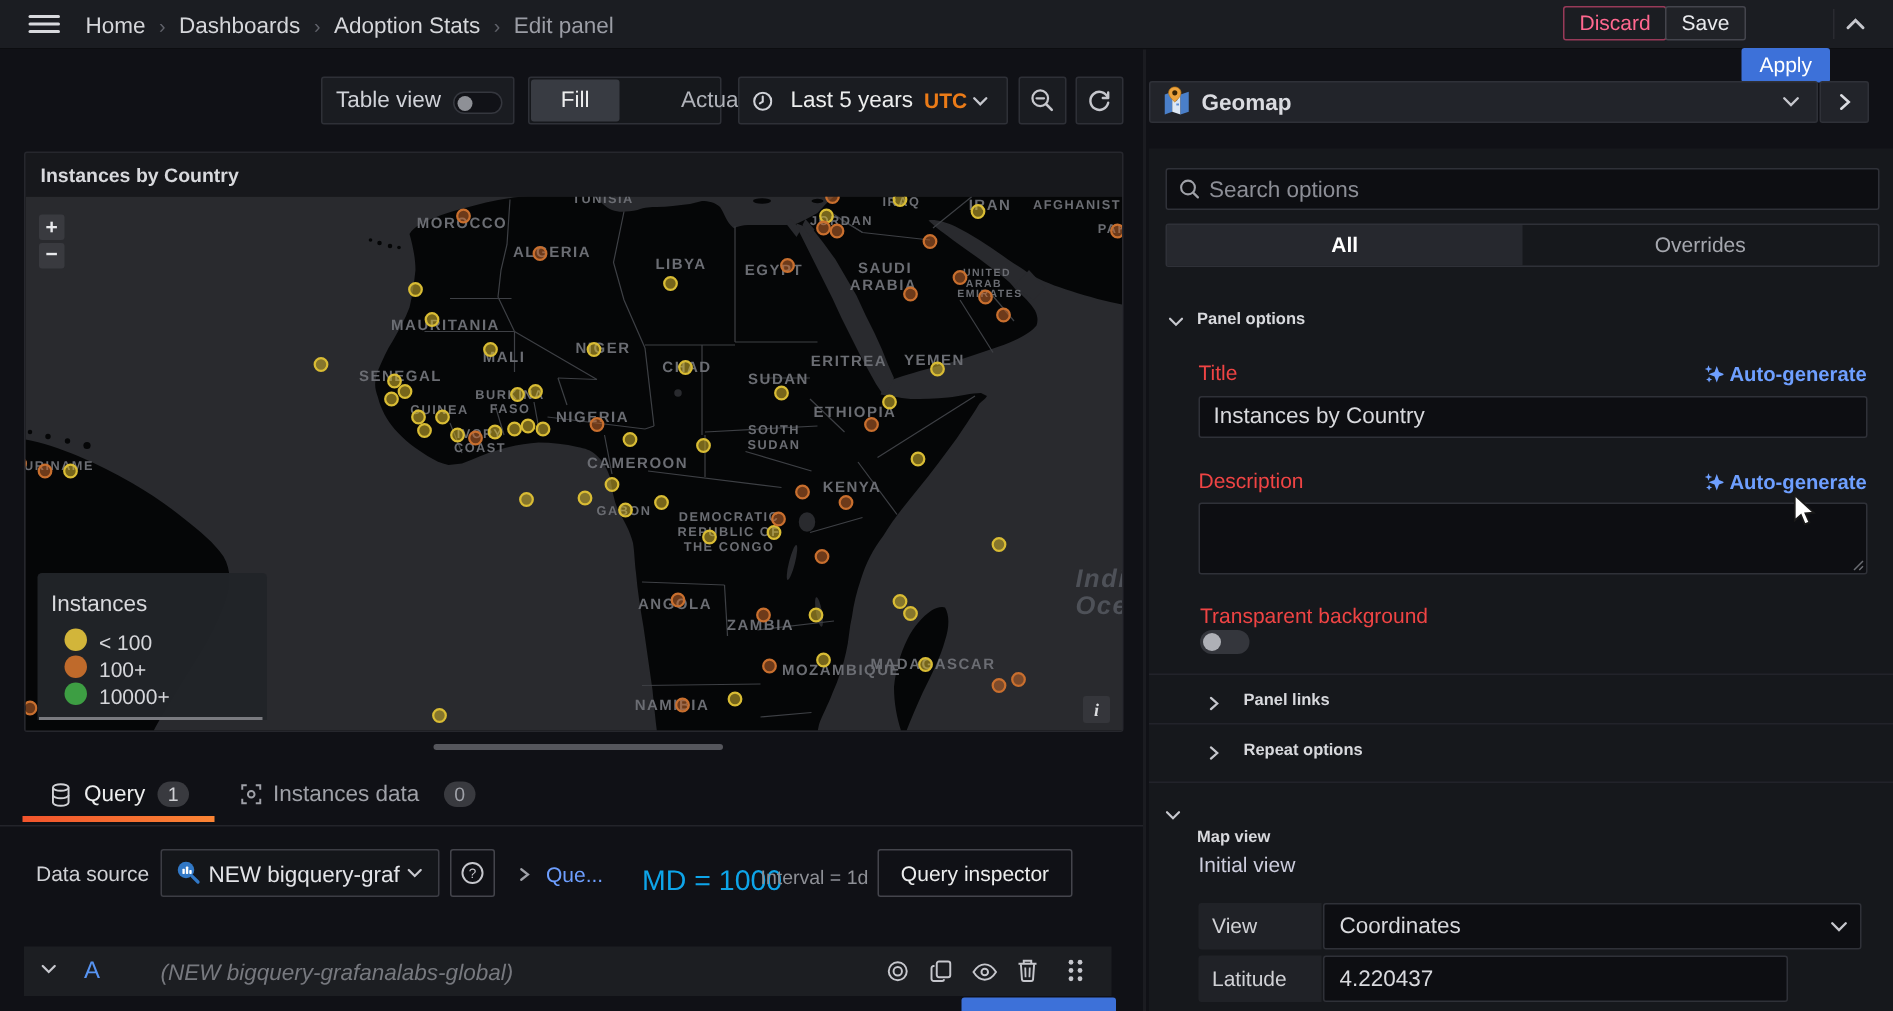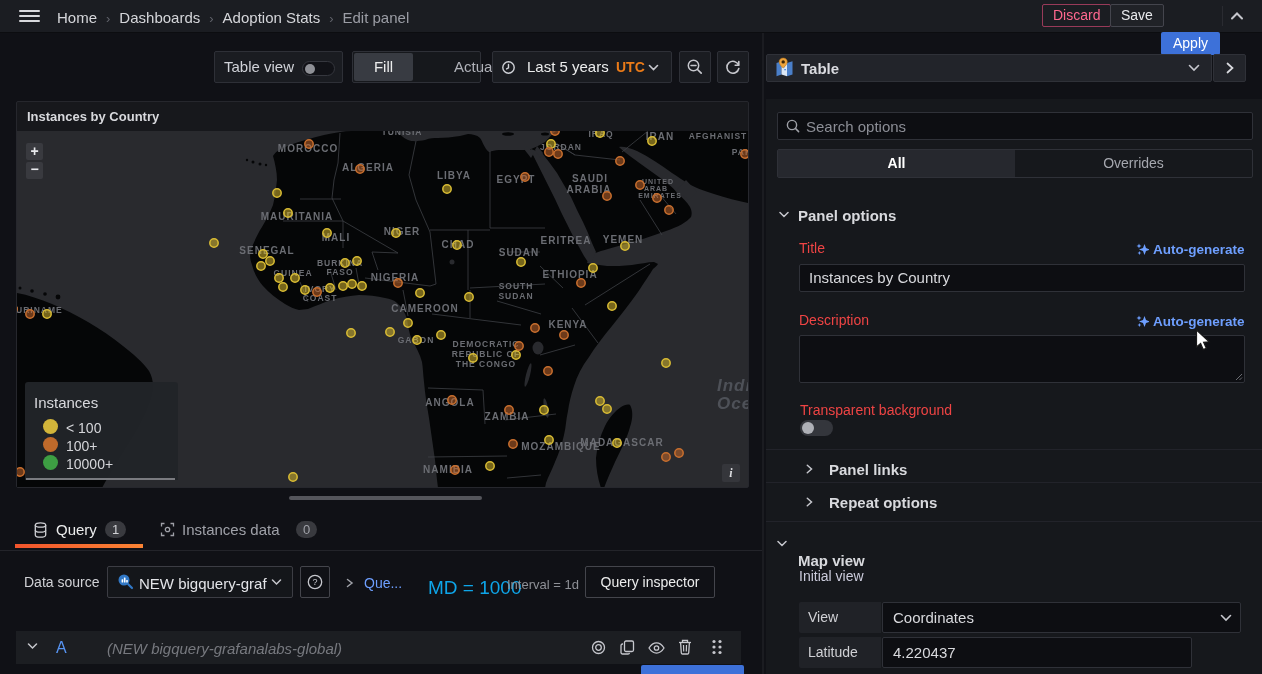--- a/index.html
+++ b/index.html
@@ -2,21 +2,21 @@
 <html><head>
 <meta charset="utf-8">
 <style>
   * { margin:0; padding:0; box-sizing:border-box; }
   html,body { width:1262px; height:674px; overflow:hidden; background:#101116; font-family:"Liberation Sans", sans-serif; }
   .abs { position:absolute; }
   #root { position:relative; width:1262px; height:674px; }
   .box { background:#1a1c21; border:1px solid #2e3037; border-radius:2px; }
   .inp { background:#0d0e12; border:1px solid #2f3138; border-radius:2px; }
   .lbl { color:#ef4444; font-size:14px; }
-  .sec { color:#d8d9dd; font-size:15px; font-weight:bold; }
+  .sec { color:#d8d9dd; font-size:11px; font-weight:bold; }
   .link { color:#6e9fff; font-size:13.5px; font-weight:bold; }
 </style>
 </head>
 <body>
 <div id="root">
 
   <div class="abs" style="left:0;top:0;width:1262px;height:33px;background:#1b1d22;border-bottom:1px solid #0c0d10;"></div>
   <div class="abs" style="left:19px;top:10px;width:21px;height:13px;">
     <div style="height:2.4px;background:#d8d9dd;border-radius:1px;"></div>
     <div style="height:2.4px;background:#d8d9dd;border-radius:1px;margin-top:2.6px;"></div>
@@ -367,21 +367,21 @@
   <div class="abs" style="left:766px;top:54px;width:446px;height:28px;background:#22242a;border:1px solid #2f3138;border-radius:2px;"></div>
   <svg class="abs" style="left:775px;top:57px;" width="19" height="20" viewBox="0 0 19 20">
     <path d="M1.5 6 L6.5 4.2 L6.5 17.5 L1.5 19.3 Z" fill="#4a7fc9"></path>
     <path d="M6.5 4.2 L12 6 L12 19.3 L6.5 17.5 Z" fill="#dce7f5"></path>
     <path d="M12 6 L17.5 4.2 L17.5 17.5 L12 19.3 Z" fill="#4a7fc9"></path>
     <rect x="7.8" y="9" width="2" height="1.4" fill="#5b8dd6"></rect>
     <rect x="9.2" y="12" width="1.8" height="1.3" fill="#5b8dd6"></rect>
     <path d="M8.2 1 C10.6 1 12.3 2.7 12.3 4.9 C12.3 7.2 9.8 9.6 8.2 11 C6.6 9.6 4.1 7.2 4.1 4.9 C4.1 2.7 5.8 1 8.2 1 Z" fill="#eda33d" stroke="#b97514" stroke-width="0.5"></path>
     <circle cx="8.2" cy="4.9" r="1.7" fill="#3a2506"></circle>
   </svg>
-  <div class="abs" style="left:801px;top:60px;font-size:15px;font-weight:bold;color:#dadbe0;">Table</div>
+  <div class="abs" style="left:801px;top:60px;font-size:15px;font-weight:bold;color:#dadbe0;">Geomap</div>
   <svg class="abs" style="left:1188px;top:64px;" width="12" height="8" viewBox="0 0 12 8">
       <path d="M1.5 1.5 L6 6 L10.5 1.5" stroke="#c6c7cd" stroke-width="1.6" fill="none" stroke-linecap="round"></path>
     </svg>
   <div class="abs" style="left:1213px;top:54px;width:33px;height:28px;background:#22242a;border:1px solid #2f3138;border-radius:2px;"></div>
   <svg class="abs" style="left:1226px;top:62px;" width="8" height="12" viewBox="0 0 8 12">
       <path d="M1.5 1.5 L6.5 6 L1.5 10.5" stroke="#dadbe0" stroke-width="1.7" fill="none" stroke-linecap="round"></path>
     </svg>
 
   <div class="abs inp" style="left:777px;top:112px;width:476px;height:28px;"></div>
   <svg class="abs" style="left:786px;top:119px;" width="14" height="14" viewBox="0 0 14 14">

